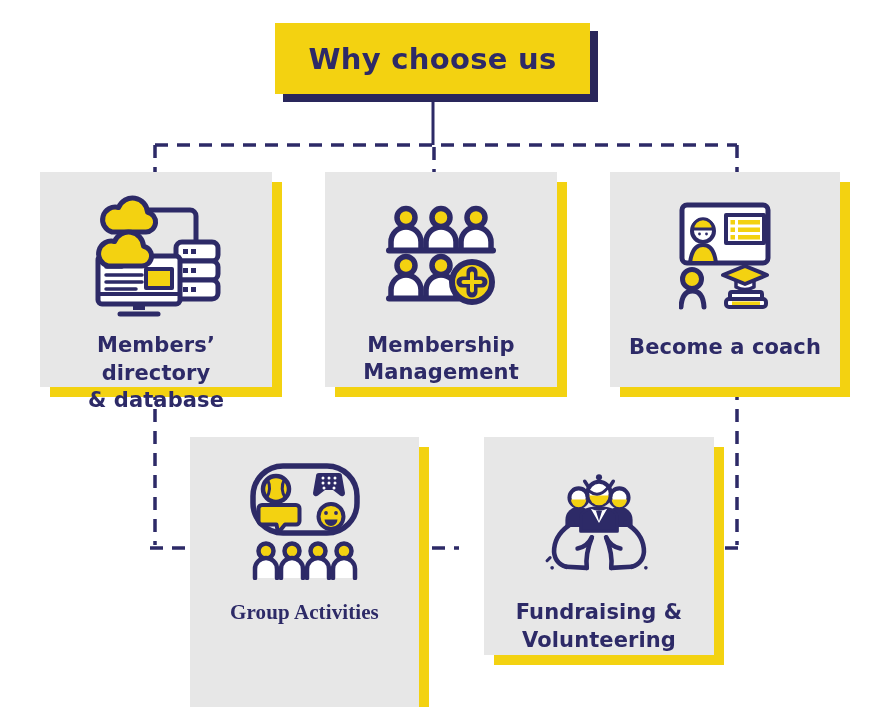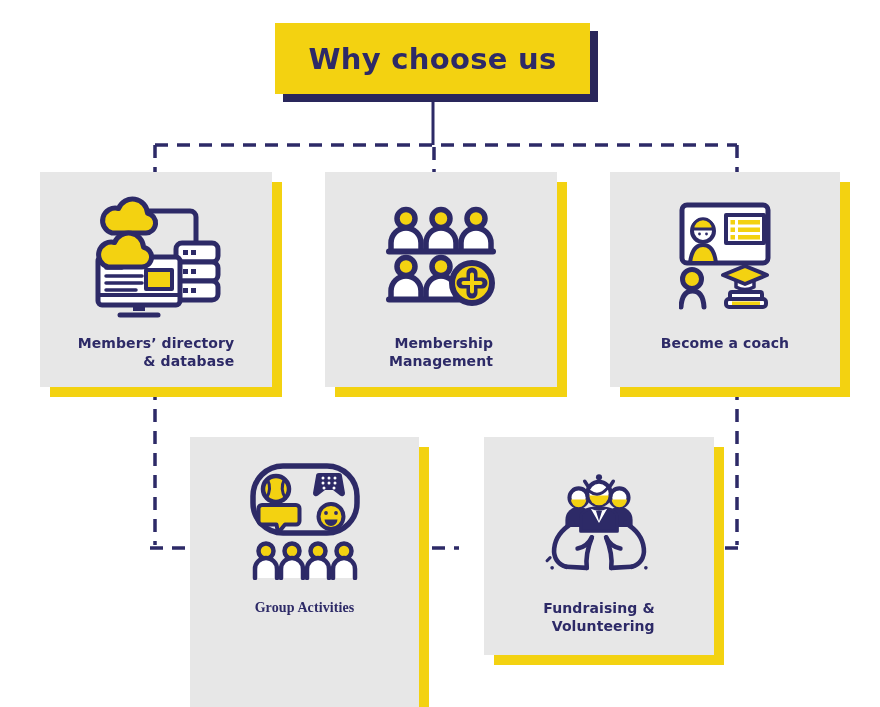--- a/index.html
+++ b/index.html
@@ -41,22 +41,22 @@
   .card-2{left:325px;top:172px;width:232px;height:215px;}
   .card-3{left:610px;top:172px;width:230px;height:215px;}
   .card-4{left:190px;top:437px;width:229px;height:278px;font-family:Liberation Serif, serif;}
   .card-5{left:460px;top:437px;width:230px;height:218px;margin-left:24px;}
   .icon-wrap{
     height:128px;display:flex;align-items:center;justify-content:center;
   }
   .card-label{
     margin-top:14px;
     color:var(--navy);
-    font-size:14px;font-weight:700;line-height:1.32;
-    text-align:right;white-space:pre-line;letter-spacing:.1px;
+    font-size:21px;font-weight:700;line-height:1.32;
+    text-align:center;white-space:pre-line;letter-spacing:.1px;
   }
 </style>
 </head>
 <body>
 
 <div class="canvas">
 
   <svg class="connector-svg" width="880" height="707" viewBox="0 0 880 707" aria-hidden="true">
     <g stroke="#2D2A67" fill="none">
 

